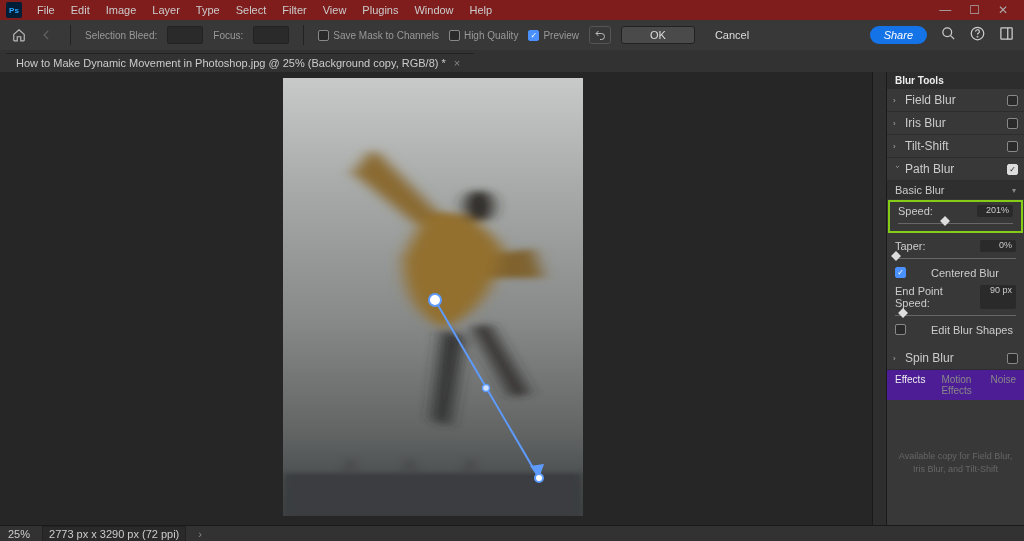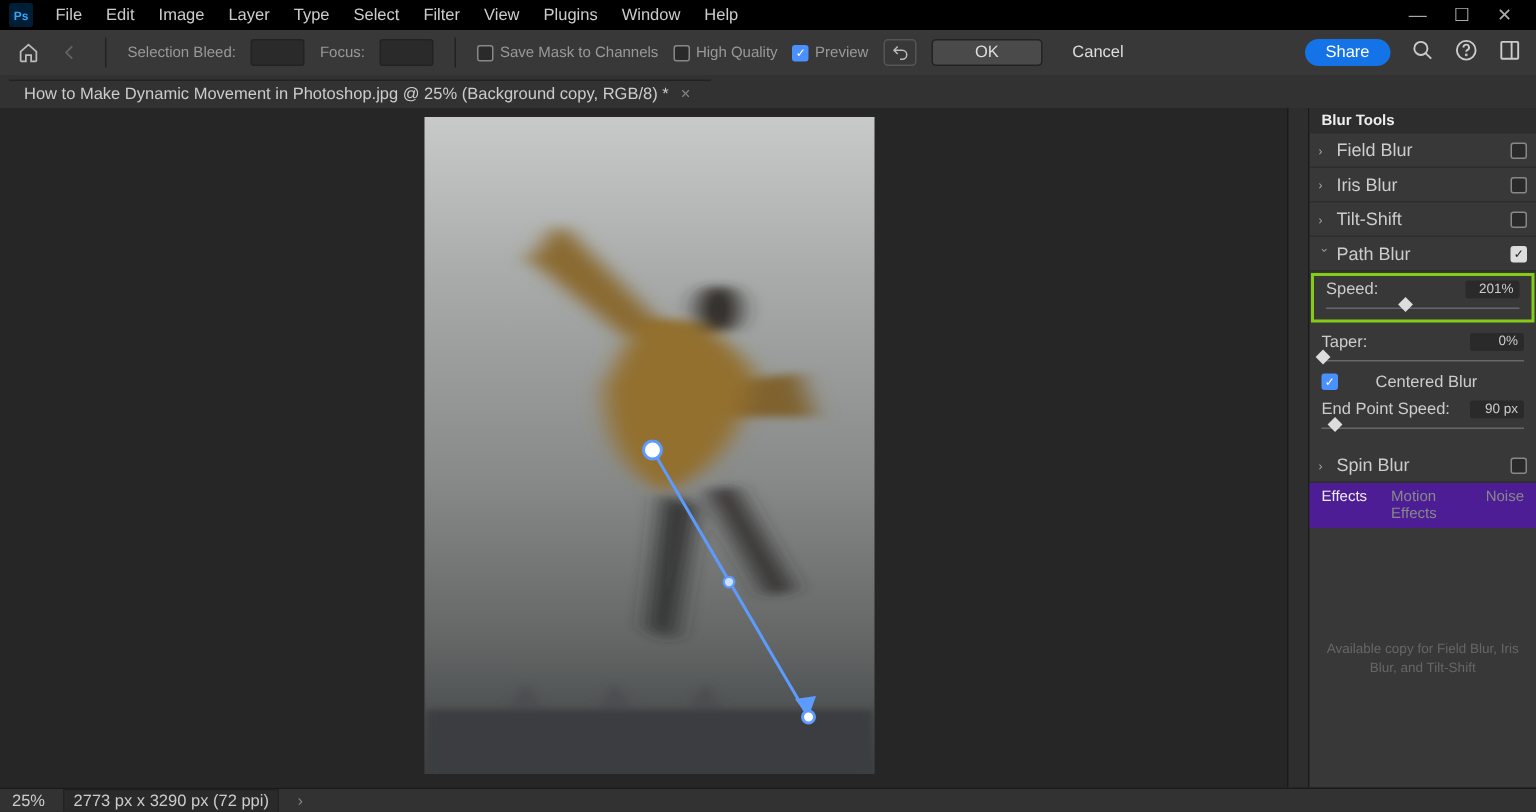--- a/index.html
+++ b/index.html
@@ -1,44 +1,44 @@
 <!DOCTYPE html>
 <html><head>
 <meta charset="utf-8">
 <style>
   * { margin:0; padding:0; box-sizing:border-box; font-family:"Segoe UI",Tahoma,sans-serif; font-size:11px; color:#ccc; }
   body { background:#323232; width:1024px; height:541px; overflow:hidden; position:relative; }
-  .menubar { height:20px; background:#000000; display:flex; align-items:center; padding:0 6px; gap:2px; }
+  .menubar { height:20px; background:#7f1d1d; display:flex; align-items:center; padding:0 6px; gap:2px; }
   .ps-logo { width:16px; height:16px; background:#001e36; color:#31a8ff; font-weight:700; font-size:8px; display:flex; align-items:center; justify-content:center; border-radius:2px; margin-right:6px; }
   .menuitem { padding:2px 7px; cursor:default; }
   .win-ctrls { margin-left:auto; display:flex; gap:18px; padding-right:10px; }
   .win-ctrls span { color:#aaa; font-size:12px; }
   .optbar { height:30px; background:#383838; display:flex; align-items:center; padding:0 10px; gap:10px; }
   .home-icon, .back-icon { width:18px; height:18px; display:flex; align-items:center; justify-content:center; color:#bbb; }
   .sep { width:1px; height:20px; background:#222; margin:0 4px; }
   .optlabel { color:#999; font-size:10px; }
   .optfield { background:#2a2a2a; border:1px solid #222; height:18px; width:36px; border-radius:2px; }
   .chk { width:11px; height:11px; border:1px solid #888; border-radius:2px; display:inline-flex; align-items:center; justify-content:center; margin-right:4px; background:#2a2a2a; }
   .chk.on { background:#4a90ff; border-color:#4a90ff; }
   .chk.on::after { content:"✓"; font-size:8px; color:#fff; }
   .undo-icon { width:22px; height:18px; border:1px solid #555; border-radius:3px; display:flex; align-items:center; justify-content:center; color:#bbb; }
   .btn { background:#4a4a4a; border:1px solid #222; border-radius:3px; padding:2px 28px; font-size:11px; color:#ddd; }
   .btn.link { background:none; border:none; padding:2px 10px; }
   .right-tools { margin-left:auto; display:flex; align-items:center; gap:14px; }
-  .share-btn { background:#1473e6; border-radius:12px; padding:3px 14px; color:#fff; font-size:11px; }
+  .share-btn { background:#1473e6; border-radius:12px; padding:3px 14px; color:#fff; font-size:11px;font-style:italic; }
   .icon { color:#ccc; font-size:13px; }
   .tabbar { height:22px; background:#323232; display:flex; align-items:flex-end; padding-left:6px; }
   .doctab { background:#323232; padding:3px 14px 3px 10px; font-size:10px; color:#ddd; display:flex; align-items:center; gap:8px; border-top:1px solid #222; }
   .doctab .x { color:#888; }
   .workspace { position:absolute; top:72px; left:0; right:0; bottom:16px; display:flex; }
   .canvas-area { flex:1; background:#262626; position:relative; }
   .canvas { position:absolute; left:283px; top:6px; width:300px; height:438px; background:linear-gradient(180deg,#c8cac9 0%, #a7aaa9 25%, #888a89 55%, #636665 80%, #3d4042 100%); overflow:hidden; }
   .canvas svg { position:absolute; top:0; left:0; }
   .vscroll { width:14px; background:#2e2e2e; border-left:1px solid #1a1a1a; }
-  .panel { width:152px; background:#383838; border-left:1px solid #1a1a1a; display:flex; flex-direction:column; }
+  .panel { width:138px; background:#383838; border-left:1px solid #1a1a1a; display:flex; flex-direction:column; }
   .panel-title { background:#2d2d2d; padding:3px 8px; font-size:10px; font-weight:600; color:#eee; }
   .blur-row { display:flex; align-items:center; padding:4px 6px; gap:4px; border-bottom:1px solid #2d2d2d; }
   .blur-row .chev { width:8px; color:#aaa; font-size:8px; }
   .blur-row .label { flex:1; font-size:12px; color:#ccc; }
   .blur-row .box { width:11px; height:11px; border:1px solid #888; border-radius:2px; background:#2a2a2a; display:flex; align-items:center; justify-content:center; }
   .blur-row .box.on { background:#ddd; border-color:#ddd; }
   .blur-row .box.on::after { content:"✓"; font-size:8px; color:#222; }
   .basic-row { background:#2f2f2f; padding:3px 8px; font-size:10px; color:#ccc; display:flex; align-items:center; }
   .basic-row .dd { margin-left:auto; color:#888; font-size:8px; }
   .param { padding:3px 8px 0; }
@@ -205,20 +205,24 @@
       <span class="chev">›</span>
       <span class="label">Tilt-Shift</span>
       <span class="box"></span>
     </div>
     <div class="blur-row">
       <span class="chev" style="transform:rotate(90deg)">›</span>
       <span class="label">Path Blur</span>
       <span class="box on"></span>
     </div>
 
+    <div class="basic-row">
+      <span>Basic Blur</span>
+      <span class="dd">▾</span>
+    </div>
 
     <div class="redbox">
       <div class="param">
         <div class="line">
           <span>Speed:</span>
           <span class="val">201%</span>
         </div>
         <div class="slider">
           <div class="track"></div>
             <div class="thumb" style="left:40%"></div>
@@ -246,20 +250,24 @@
       <div class="line">
         <span>End Point Speed:</span>
         <span class="val">90 px</span>
       </div>
       <div class="slider">
         <div class="track"></div>
           <div class="thumb" style="left:6%"></div>
       </div>
     </div>
 
+    <div class="chkrow">
+      <span class="chk"></span>
+        <span>Edit Blur Shapes</span>
+    </div>
 
     <div style="height:8px"></div>
     <div class="blur-row">
       <span class="chev">›</span>
       <span class="label">Spin Blur</span>
       <span class="box"></span>
     </div>
 
     <div class="tabs2">
       <div class="active">Effects</div>

